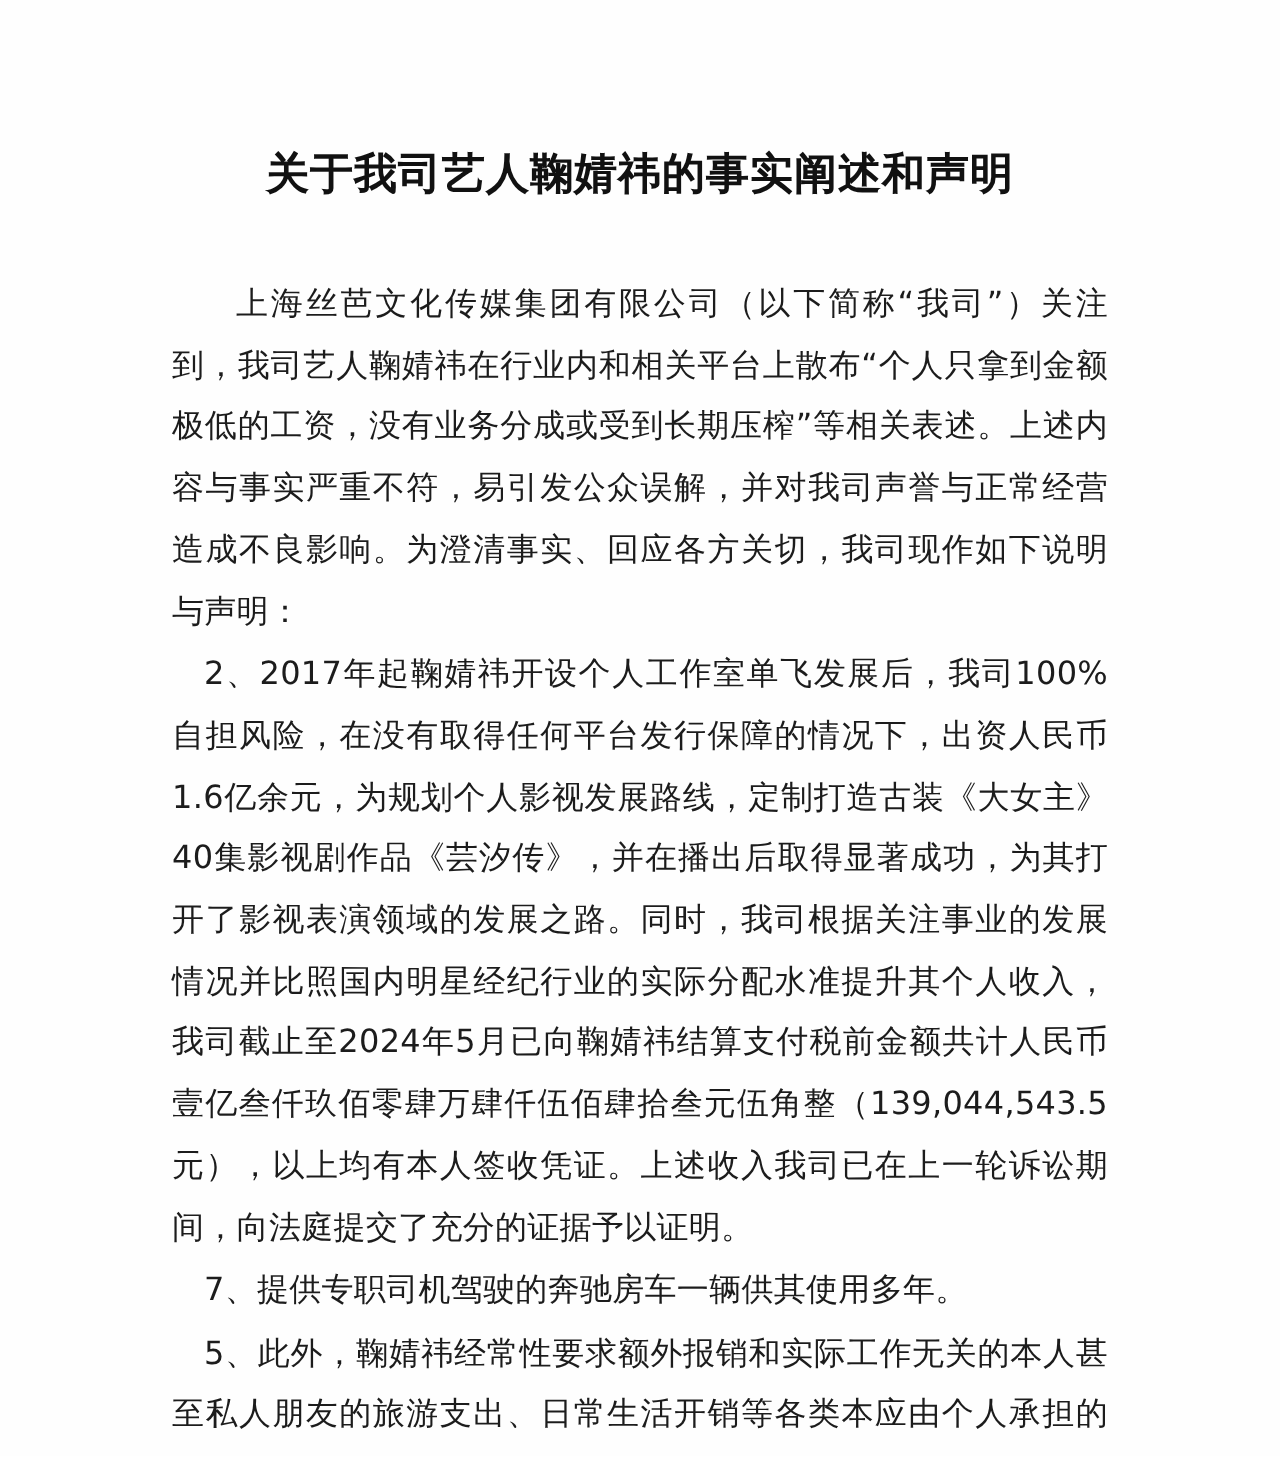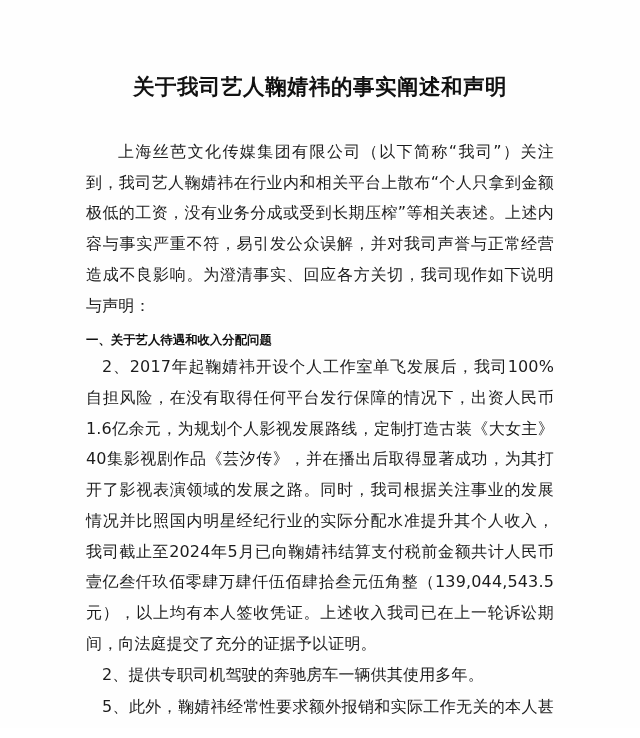--- a/index.html
+++ b/index.html
@@ -75,23 +75,22 @@
 <body>
 
 <div class="page">
 
   <h1 class="doc-title">关于我司艺人鞠婧祎的事实阐述和声明</h1>
 
   <div class="body-block">
 
     <p class="para indent2">上海丝芭文化传媒集团有限公司（以下简称“我司”）关注到，我司艺人鞠婧祎在行业内和相关平台上散布“个人只拿到金额极低的工资，没有业务分成或受到长期压榨”等相关表述。上述内容与事实严重不符，易引发公众误解，并对我司声誉与正常经营造成不良影响。为澄清事实、回应各方关切，我司现作如下说明与声明：</p>
 
-    <p class="section-head">一、关于艺人待遇和收入分配问题</p>
     <p class="para indent1">2、2017年起鞠婧祎开设个人工作室单飞发展后，我司100%自担风险，在没有取得任何平台发行保障的情况下，出资人民币1.6亿余元，为规划个人影视发展路线，定制打造古装《大女主》40集影视剧作品《芸汐传》，并在播出后取得显著成功，为其打开了影视表演领域的发展之路。同时，我司根据关注事业的发展情况并比照国内明星经纪行业的实际分配水准提升其个人收入，我司截止至2024年5月已向鞠婧祎结算支付税前金额共计人民币壹亿叁仟玖佰零肆万肆仟伍佰肆拾叁元伍角整（139,044,543.5元），以上均有本人签收凭证。上述收入我司已在上一轮诉讼期间，向法庭提交了充分的证据予以证明。</p>
-    <p class="para indent1">2、提供专职司机驾驶的奔驰房车一辆供其使用多年。</p>
+    <p class="para indent1">7、提供专职司机驾驶的奔驰房车一辆供其使用多年。</p>
     <p class="para indent1">5、此外，鞠婧祎经常性要求额外报销和实际工作无关的本人甚至私人朋友的旅游支出、日常生活开销等各类本应由个人承担的费用，我司顾全大局，基本全部按其要求予以全额报销。</p>
 
     <p class="section-head spaced">二、关于其罔顾事实、无端造谣和抹黑我司的行为</p>
     <p class="para indent2">鉴于鞠婧祎对于我司将其从素人培养成具有一定社会影响力的知名艺人，毫无最起码的感恩之心，反而在经纪合约有效性、艺人收入分配等多方面罔顾事实、颠倒黑白，误导粉丝和社会公众，并向各大平台和商业品牌合作伙伴传播不实信息，持续抹黑公司，甚至引导不明真相的粉丝群体“网暴”我司。</p>
 
   </div>
 
   <div class="tail-fade"></div>
 </div>
 

